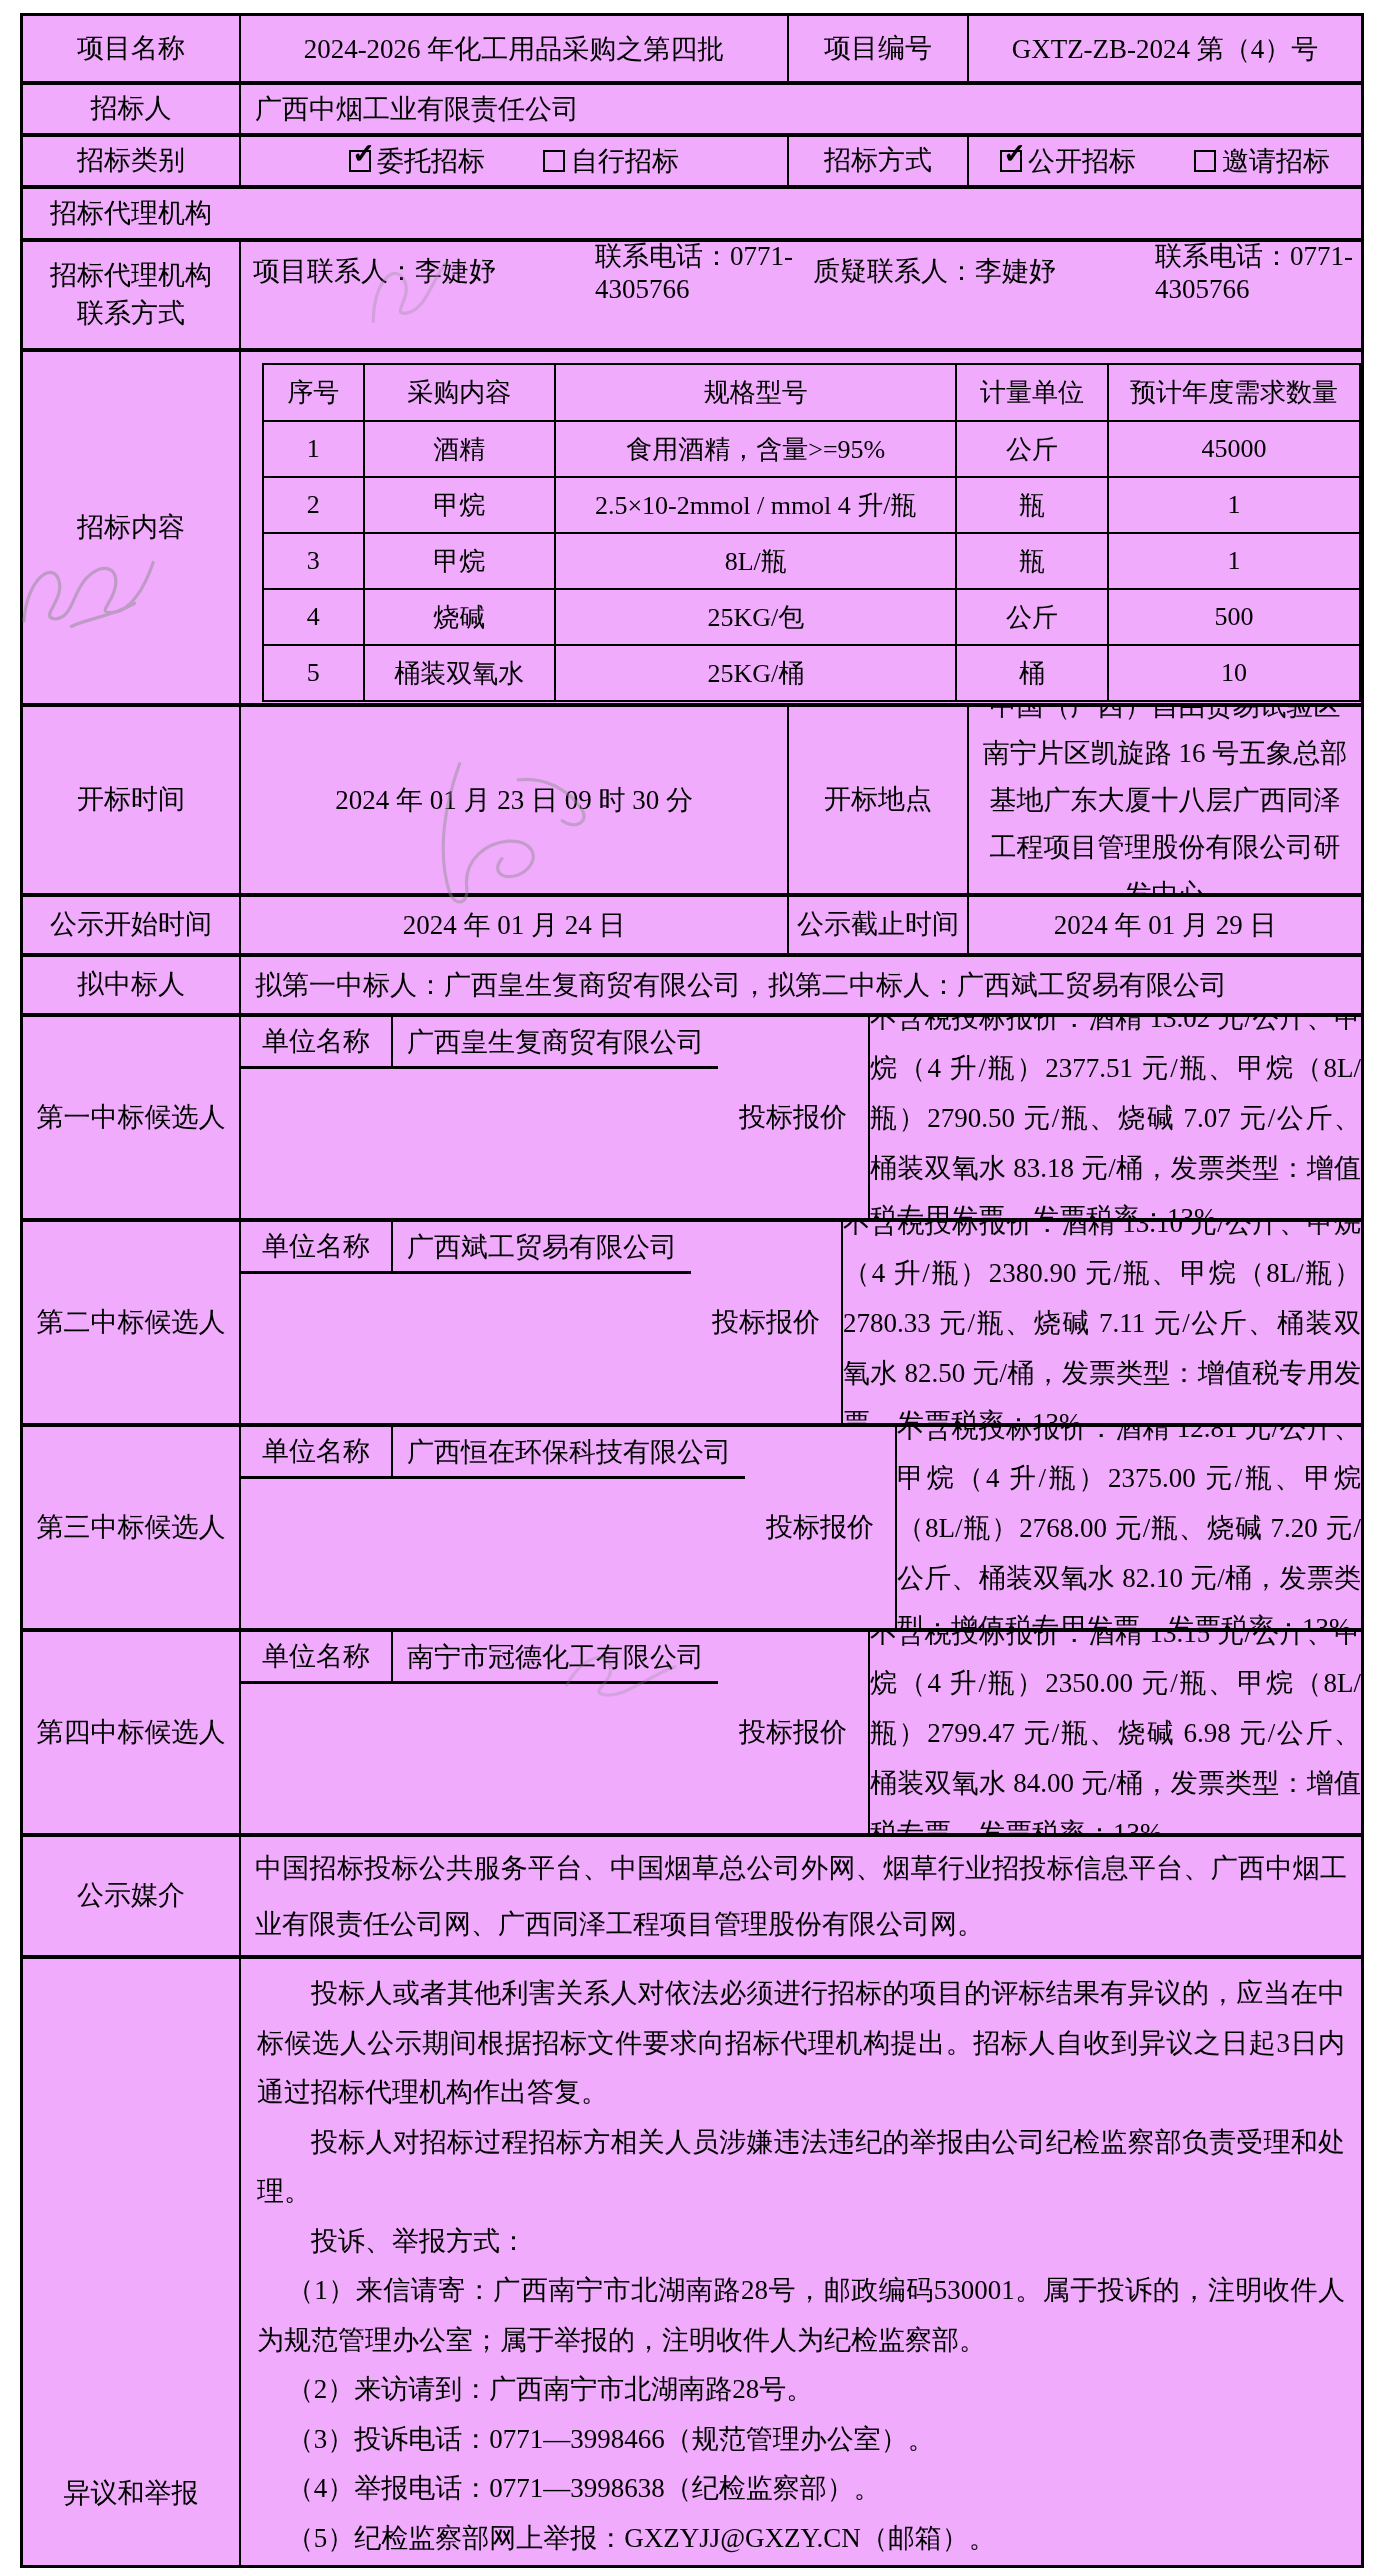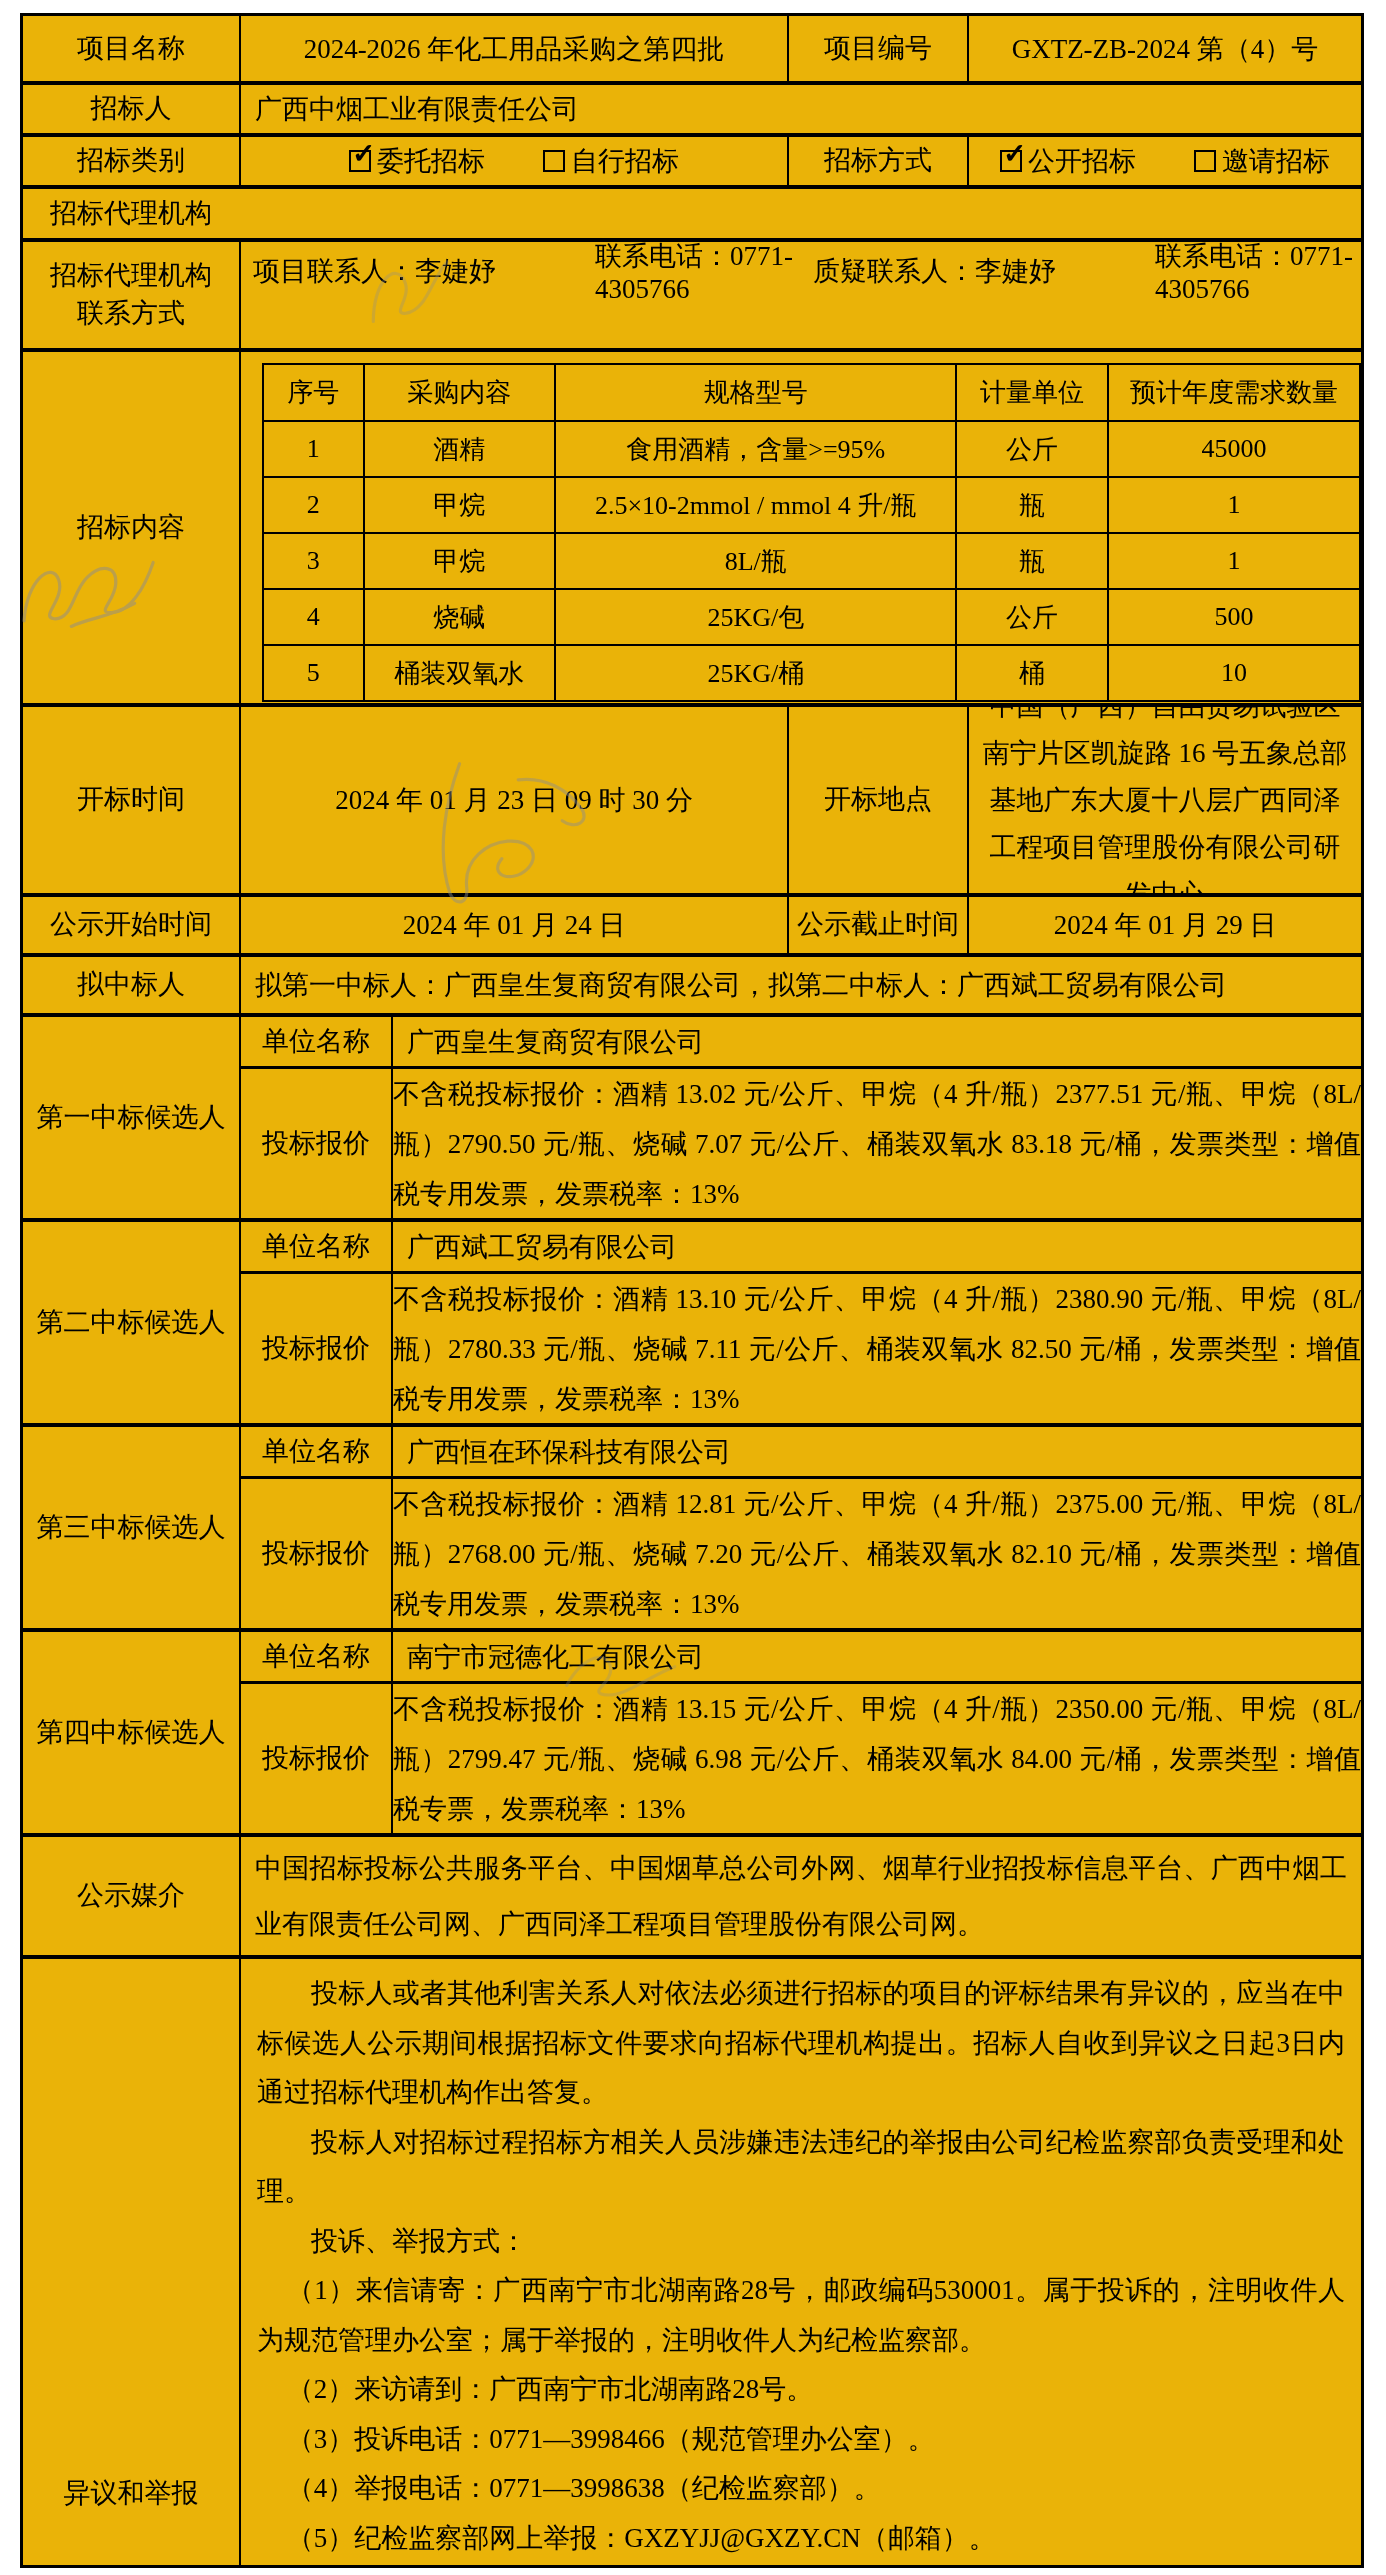--- a/index.html
+++ b/index.html
@@ -1,19 +1,19 @@
 <!DOCTYPE html>
 <html><head>
 <meta charset="utf-8">
 <style>
   html,body{margin:0;padding:0;background:#ffffff;}
   body{width:1386px;height:2575px;overflow:hidden;position:relative;
        font-family:"Liberation Serif","DejaVu Serif",serif;color:#000;font-size:27px;}
   .sheet{position:relative;width:1386px;height:2575px;}
-  .tbl{position:absolute;left:20px;top:13px;width:1344px;border:3px solid #000;background:#eab308;box-sizing:border-box;}
+  .tbl{position:absolute;left:20px;top:13px;width:1344px;border:3px solid #000;background:#f0abfc;box-sizing:border-box;}
   .row{display:flex;border-top:4px solid #000;box-sizing:border-box;}
   .row.first{border-top:0;}
   .cell{border-left:2px solid #000;display:flex;align-items:center;overflow:hidden;box-sizing:border-box;}
   .cell.cfirst{border-left:0;}
   .lab{justify-content:center;text-align:center;flex-direction:column;line-height:1.4;}
   .valL{padding:0 14px;}
   .valC{justify-content:center;text-align:center;}
   .w216{width:216px;flex:none;}
   .w548{width:548px;flex:none;}
   .w180{width:180px;flex:none;}
@@ -33,21 +33,21 @@
   .cname{width:342px;flex:none;}
   
   .bidwrap{align-items:center;padding:10px 0 0 21px;}
   table.bid{border-collapse:collapse;table-layout:fixed;}
   .bid th,.bid td{border:2px solid #000;text-align:center;font-weight:normal;font-size:26px;padding:0 4px;overflow:hidden;}
   .bid th{height:55px;} .bid td{height:54px;}
   .cw1{width:92px;} .cw2{width:185px;} .cw3{width:398px;} .cw4{width:144px;} .cw5{width:246px;}
   
   .place{line-height:47px;text-align:center;padding:0 10px;}
   
-  .candbody{flex:1;min-width:0;display:flex;flex-direction:column;border-left:2px solid #000;box-sizing:border-box;}
+  .candbody{flex:1;min-width:0;display:flex;flex-direction:row;border-left:2px solid #000;box-sizing:border-box;}
   .candtop{display:flex;height:52px;border-bottom:3px solid #000;box-sizing:border-box;}
   .candbot{display:flex;flex:1;min-height:0;}
   .price{line-height:50px;text-align:justify;padding:0 0;}
   .pricecell{align-items:center;}
   
   .mediatext{line-height:56px;text-align:justify;padding:0 14px;}
   .objcell{display:block;padding:10px 16px 0 16px;}
   .obj-p{margin:0;line-height:49.5px;text-indent:2em;text-align:justify;}
   .obj-item{margin:0;line-height:49.5px;text-indent:1.1em;text-align:justify;}
   .lab-bottom{justify-content:flex-end;padding-bottom:52px;}

